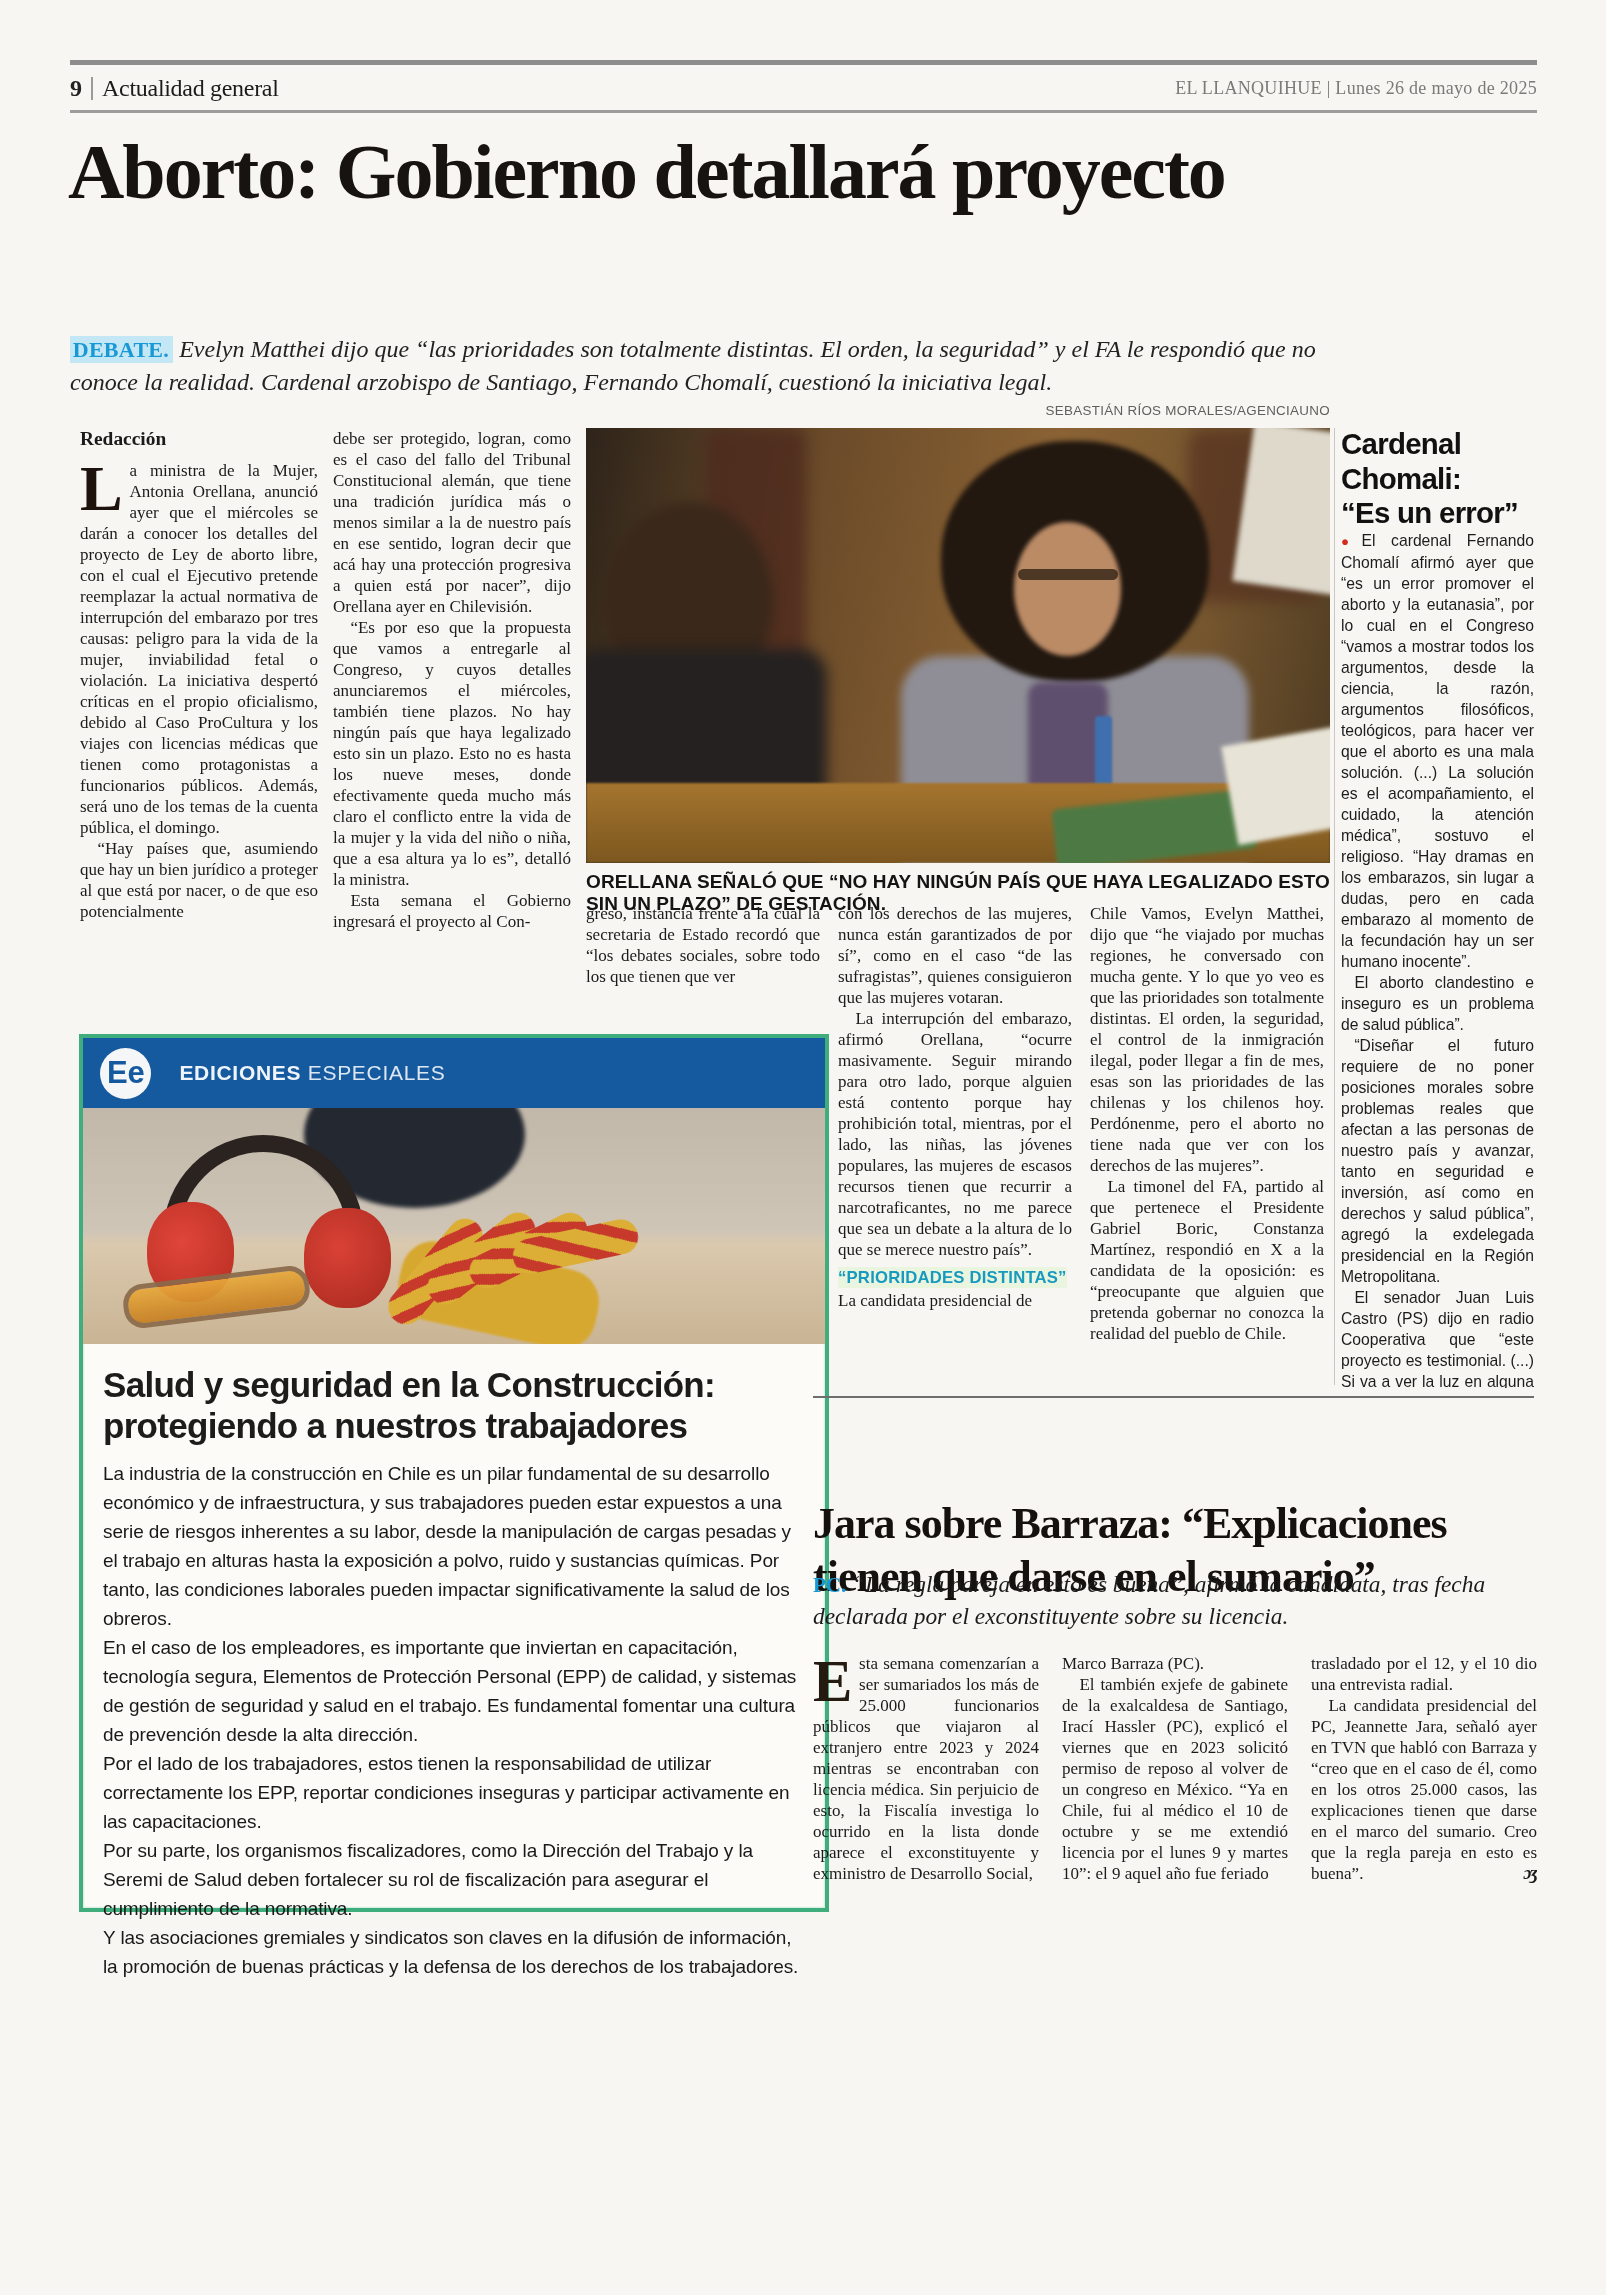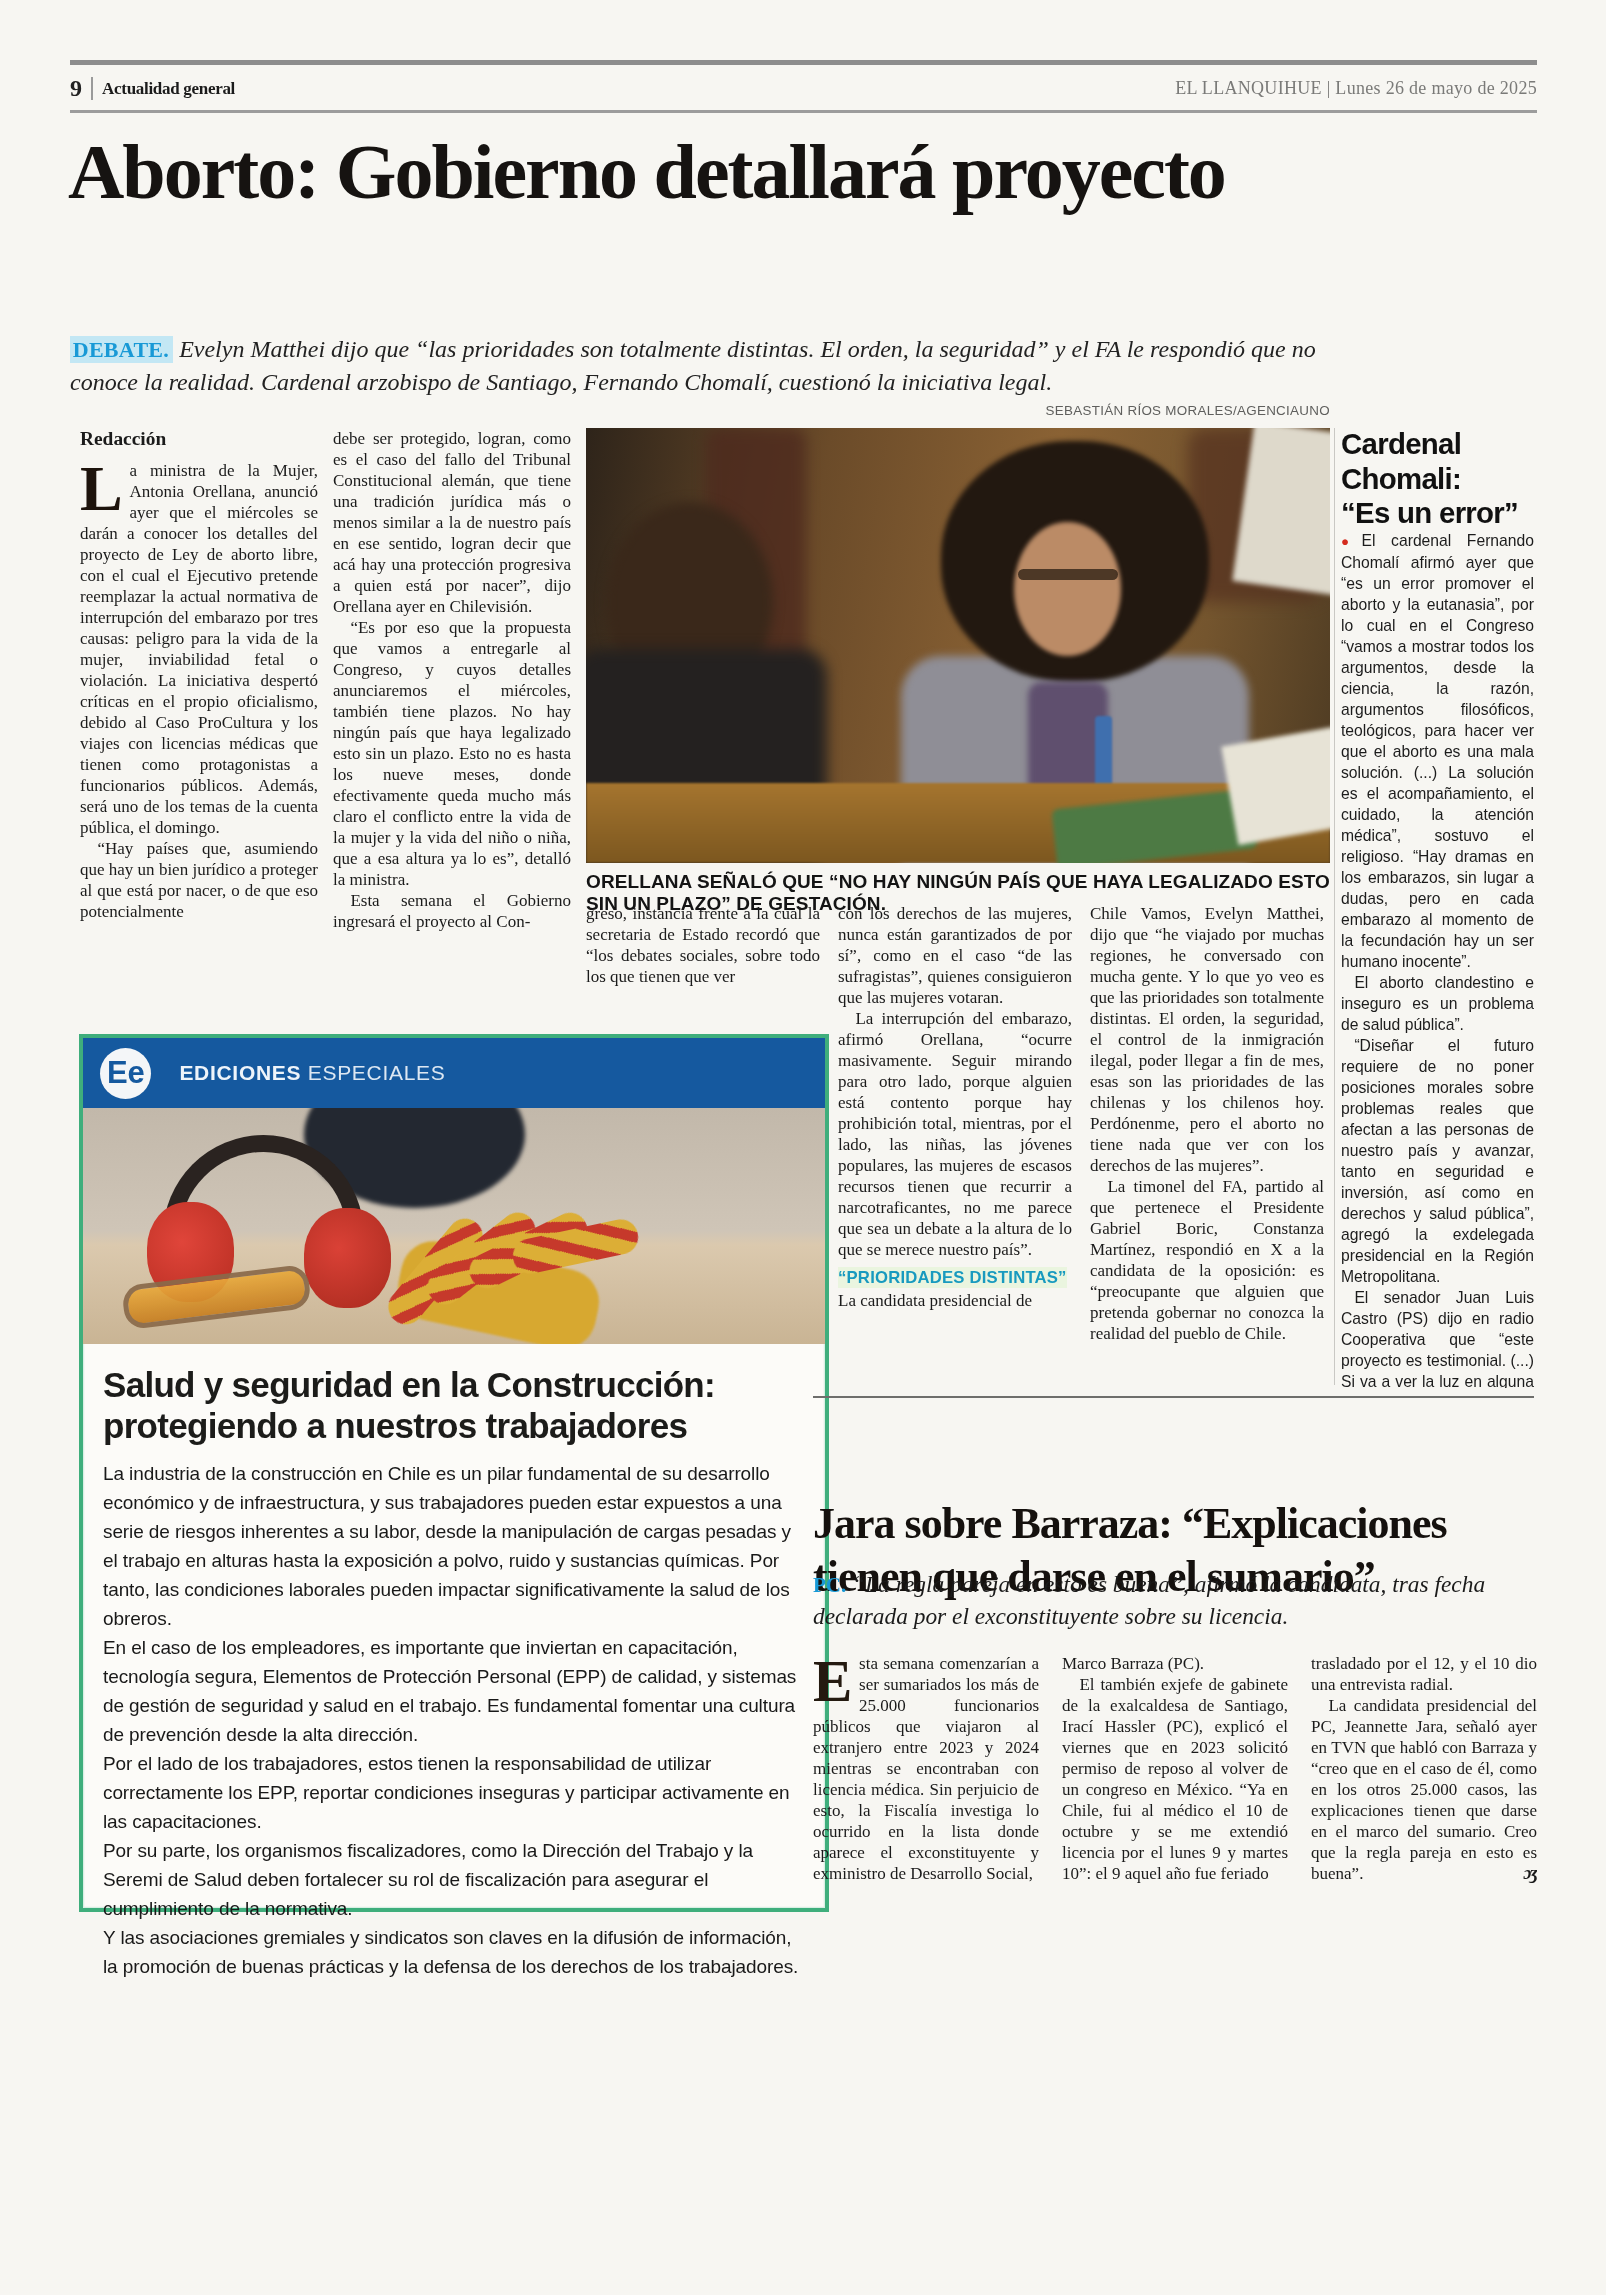--- a/index.html
+++ b/index.html
@@ -9,21 +9,21 @@
     background:#f7f6f2; color:#1b1b1b; overflow:hidden;
     font-family:"Liberation Serif", serif;
   }
   
   .hdr-rule-top { position:absolute; left:70px; width:1467px; top:60px; height:4.7px; background:#8d8d8d; }
   .hdr-rule-bot { position:absolute; left:70px; width:1467px; top:110px; height:2.7px; background:#9c9c9c; }
   .hdr-row { position:absolute; left:70px; width:1467px; top:72px; height:33px; display:flex; align-items:center; justify-content:space-between; }
   .hdr-left { display:flex; align-items:center; gap:9.4px; }
   .hdr-pagenum { font-size:24px; font-weight:bold; color:#222; }
   .hdr-div { width:1.3px; height:23px; background:#9a9a9a; }
-  .hdr-section { font-size:17px; font-weight:bold; letter-spacing:-0.3px;text-align:right; }
+  .hdr-section { font-size:24px; font-weight:normal; letter-spacing:-0.3px;text-align:right; }
   .hdr-masthead { font-size:18px; color:#7a7a78; letter-spacing:0.3px; }
   
   .headline { position:absolute; left:68px; top:128px; width:1345px; font-weight:bold; font-size:78px; line-height:1.14; letter-spacing:-2px; color:#161311; }
   .deck { position:absolute; left:70px; top:333px; width:1292px; font-style:italic; font-size:24px; line-height:1.38; color:#222; }
   .kicker { font-style:normal; font-weight:bold; font-size:22px; color:#1899d6; background:#c3e7f4; padding:1.3px 4px 1.3px 2.7px; letter-spacing:0.3px; }
   .byline { position:absolute; left:80px; top:428px; font-size:19.4px; font-weight:bold; }
   
   .bodycol { position:absolute; font-size:17px; line-height:21px; text-align:justify; overflow:hidden; }
   .bodycol p { text-indent:17.4px; }
   .bodycol p.noindent { text-indent:0; }

